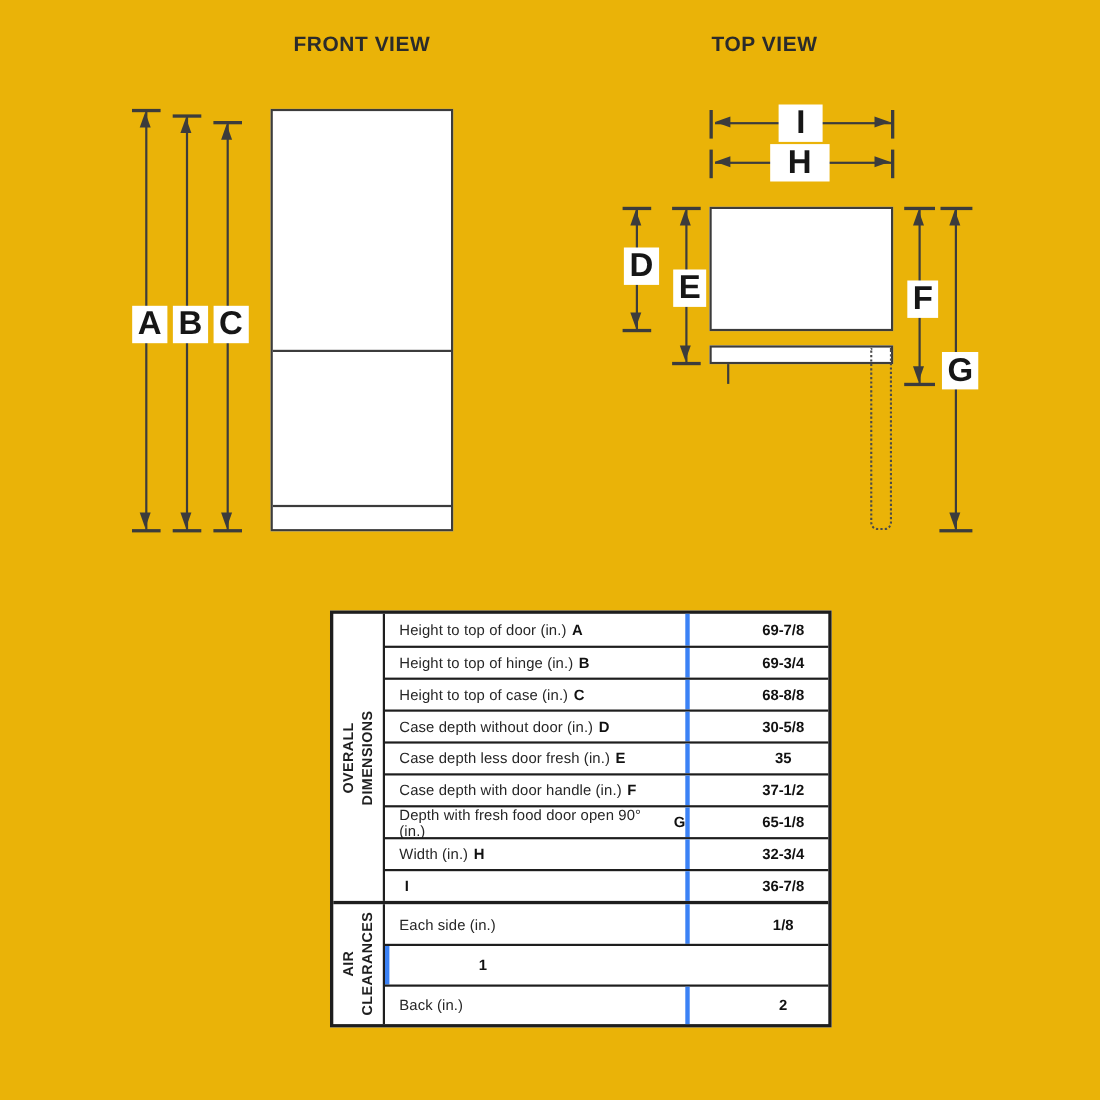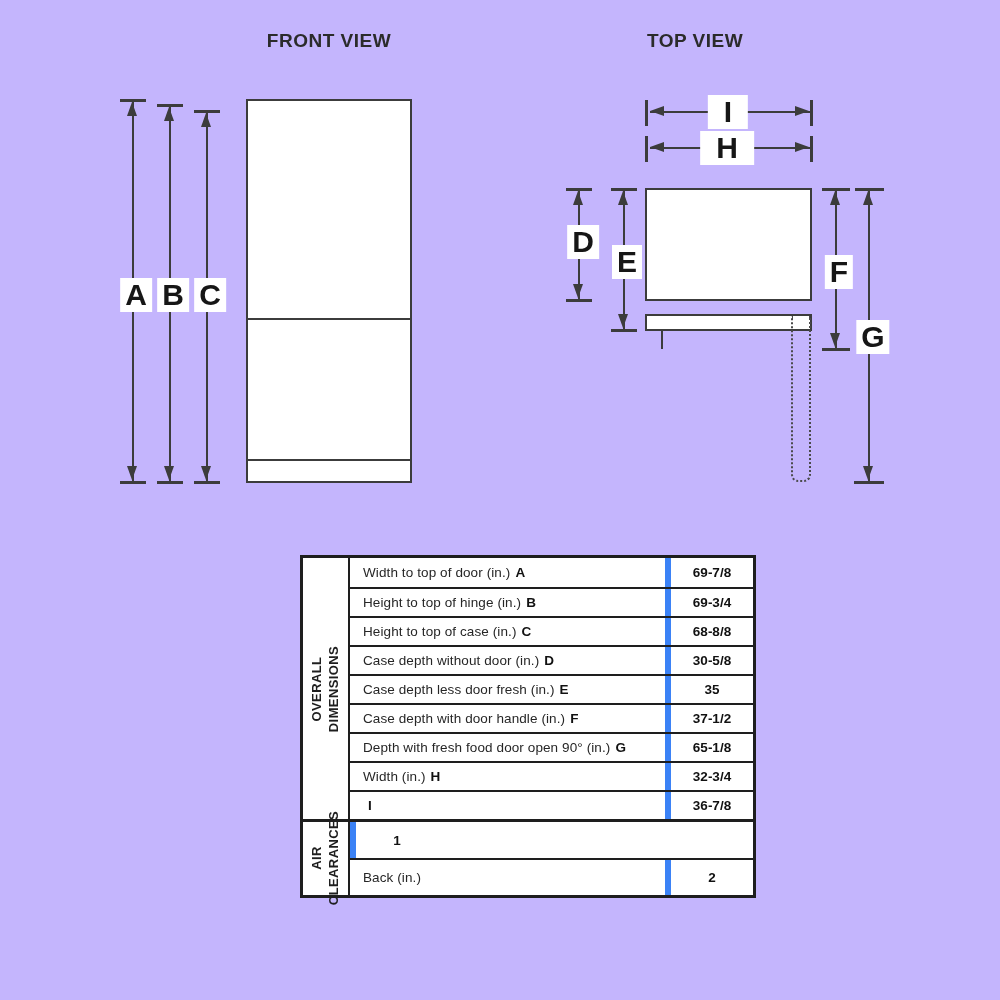--- a/index.html
+++ b/index.html
@@ -1,21 +1,21 @@
 <!DOCTYPE html>
 <html><head>
 <meta charset="utf-8">
 <style>
   :root{
     --ink:#3c3c3c;
     --text:#1c1c1c;
   }
   html,body{margin:0;padding:0;background:#fff;}
   .canvas{
-    position:relative;width:1000px;height:1000px;background:#c4b5fd;overflow:hidden;
+    position:relative;width:1000px;height:1000px;background:#eab308;overflow:hidden;
     font-family:"Liberation Sans",sans-serif;color:var(--text);
   }
   .view-title{
     position:absolute;text-align:center;font-size:19px;font-weight:700;
     letter-spacing:.5px;color:#2b2b2b;line-height:1;
   }
   
   .hl{position:absolute;height:2.4px;background:var(--ink);z-index:1;}
   .vl{position:absolute;width:2.4px;background:var(--ink);z-index:1;}
   .tkh{position:absolute;height:2.6px;background:var(--ink);z-index:1;}
@@ -49,23 +49,23 @@
   .trows{flex:1;display:flex;flex-direction:column;}
   .trow{display:flex;align-items:stretch;height:29px;border-top:2px solid #1e1e1e;box-sizing:border-box;}
   .tsection.air .trow{height:36.3px;}
   .trow:first-child{border-top:none;}
   .tlabel{
     flex:1;display:flex;align-items:center;padding-left:13px;
     font-size:13.5px;color:#262626;letter-spacing:.1px;
   }
   .tlabel b{margin-left:5px;color:#111;}
   .tvalue{
-    width:82px;flex:0 0 82px;border-left:6px solid #3b82f6;
+    width:82px;flex:0 0 82px;border-left:4px solid #3b82f6;
     display:flex;align-items:center;justify-content:center;
-    font-size:13.5px;font-weight:700;color:#111;
+    font-size:13.5px;font-weight:700;color:#111;padding-left:44px;
   }
   .note{
     position:absolute;left:0;top:952px;width:1000px;text-align:center;
     font-size:18.5px;color:#323232;letter-spacing:.1px;
   }
 </style>
 </head>
 <body>
 
 <div class="canvas">
@@ -177,21 +177,21 @@
     <div class="tsection">
       <div class="tgroup">
         <div class="tgroup-inner">
           <span>OVERALL</span>
           <span>DIMENSIONS</span>
         </div>
       </div>
       <div class="trows">
         <div class="trow">
           <div class="tlabel">
-              <span>Width to top of door (in.)</span>
+              <span>Height to top of door (in.)</span>
               <b>A</b>
             </div>
           <div class="tvalue">69-7/8</div>
         </div>
         <div class="trow">
           <div class="tlabel">
               <span>Height to top of hinge (in.)</span>
               <b>B</b>
             </div>
           <div class="tvalue">69-3/4</div>
@@ -249,20 +249,26 @@
 
     <div class="tsection air">
       <div class="tgroup">
         <div class="tgroup-inner">
           <span>AIR</span>
           <span>CLEARANCES</span>
         </div>
       </div>
       <div class="trows">
         <div class="trow">
+          <div class="tlabel">
+              <span>Each side (in.)</span>
+            </div>
+          <div class="tvalue">1/8</div>
+        </div>
+        <div class="trow">
           <div class="tvalue">1</div>
         </div>
         <div class="trow">
           <div class="tlabel">
               <span>Back (in.)</span>
             </div>
           <div class="tvalue">2</div>
         </div>
       </div>
     </div>

